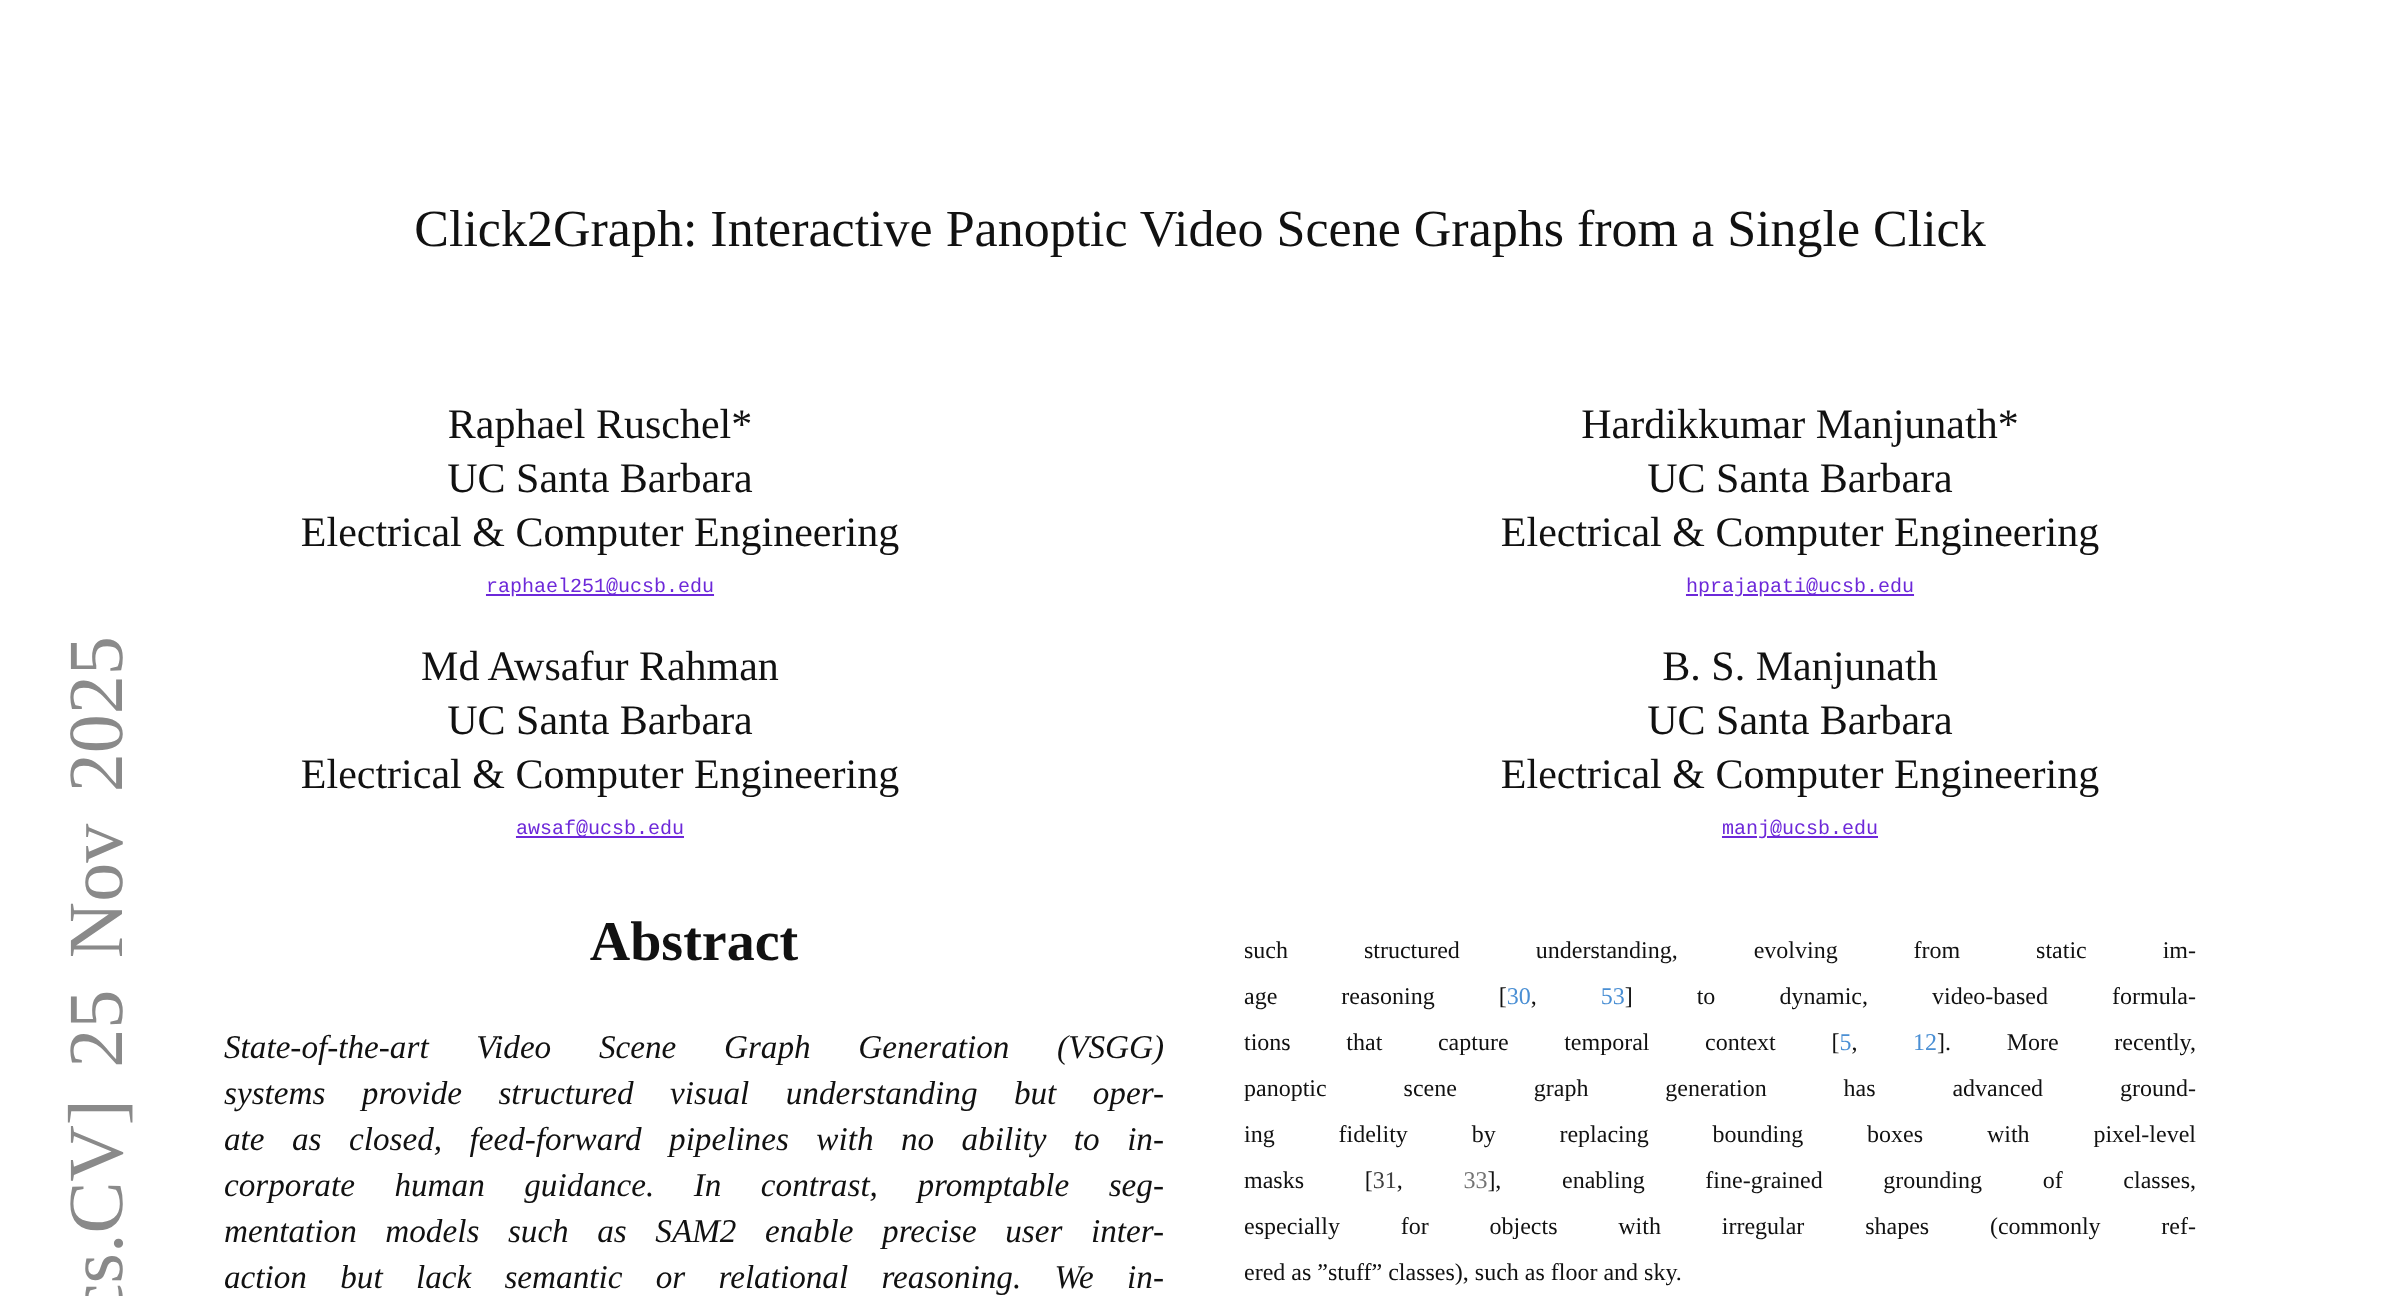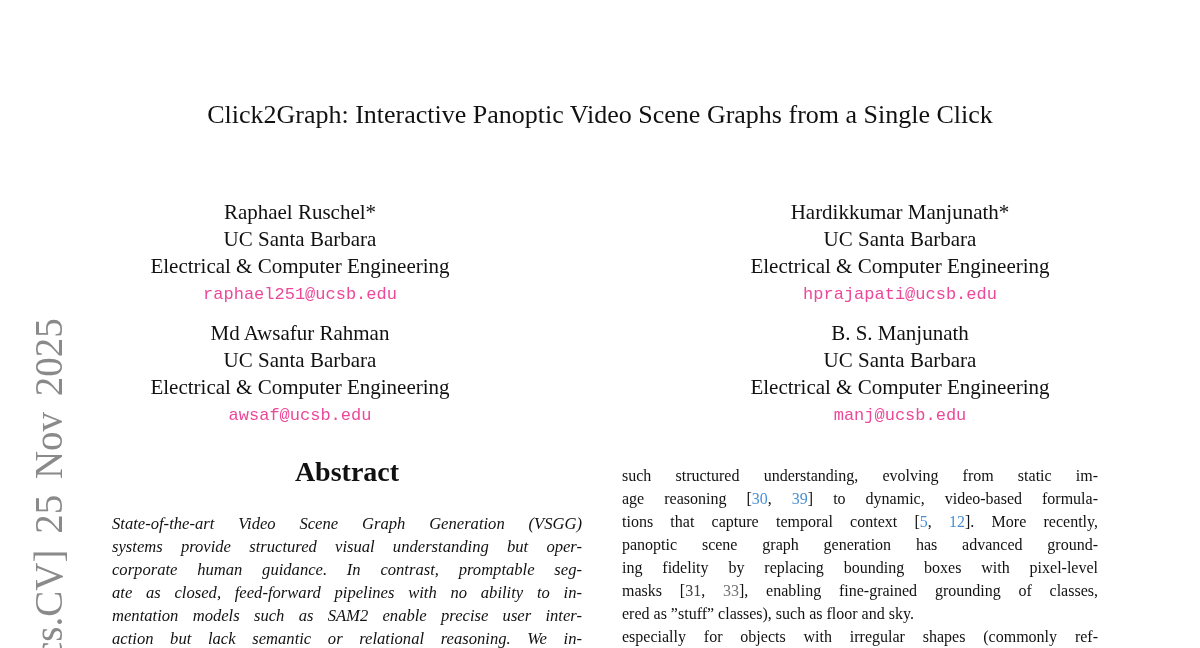--- a/index.html
+++ b/index.html
@@ -34,45 +34,46 @@
     font-weight: normal;
     line-height: 28px;
   }
 
   .authors { position: absolute; top: 199px; left: 0; width: 1200px; }
   .authors-row { display: flex; }
   .authors-row.row2 { margin-top: 17px; }
   .author { width: 50%; text-align: center; font-size: 21px; line-height: 27px; }
   .author .email {
     font-family: "Liberation Mono", monospace;
-    font-size: 17px;
+    font-size: 10px;
     line-height: 17px;
     margin-top: 6px;
-    color: #ec4899;
+    color: #6d28d9;
+    text-decoration: underline;
   }
 
   .abstract-heading {
     position: absolute;
     left: 112px; width: 470px; top: 459px;
     text-align: center;
     font-size: 28px;
     font-weight: bold;
     line-height: 26px;
   }
   .abstract-body {
     position: absolute;
     left: 112px; width: 470px; top: 512px;
     font-style: italic;
     font-size: 16.6px;
     line-height: 23px;
   }
   .right-col {
     position: absolute;
     left: 622px; width: 476px; top: 464px;
-    font-size: 16px;
+    font-size: 12px;
     line-height: 23px;
   }
   .jline { text-align: justify; text-align-last: justify; }
   .jline.last { text-align-last: left; }
   .cite { cursor: pointer; }
 </style>
 </head>
 <body>
 
 <div class="page">
@@ -110,30 +111,30 @@
         <div class="email">manj@ucsb.edu</div>
       </div>
     </div>
   </div>
 
   <div class="abstract-heading">Abstract</div>
 
   <div class="abstract-body">
       <div class="jline">State-of-the-art Video Scene Graph Generation (VSGG)</div>
       <div class="jline">systems provide structured visual understanding but oper-</div>
+      <div class="jline">ate as closed, feed-forward pipelines with no ability to in-</div>
       <div class="jline">corporate human guidance. In contrast, promptable seg-</div>
-      <div class="jline">ate as closed, feed-forward pipelines with no ability to in-</div>
       <div class="jline">mentation models such as SAM2 enable precise user inter-</div>
       <div class="jline">action but lack semantic or relational reasoning. We in-</div>
     </div>
 
   <div class="right-col">
       <div class="jline">such structured understanding, evolving from static im-</div>
-      <div class="jline">age reasoning [<span class="cite" style="color: rgb(74, 143, 212);">30</span>, <span class="cite" style="color: rgb(74, 143, 212);">39</span>] to dynamic, video-based formula-</div>
+      <div class="jline">age reasoning [<span class="cite" style="color: rgb(74, 143, 212);">30</span>, <span class="cite" style="color: rgb(74, 143, 212);">53</span>] to dynamic, video-based formula-</div>
       <div class="jline">tions that capture temporal context [<span class="cite" style="color: rgb(74, 143, 212);">5</span>, <span class="cite" style="color: rgb(74, 143, 212);">12</span>]. More recently,</div>
       <div class="jline">panoptic scene graph generation has advanced ground-</div>
       <div class="jline">ing fidelity by replacing bounding boxes with pixel-level</div>
       <div class="jline">masks [<span class="cite" style="color: #404040;">31</span>, <span class="cite" style="color: #737373;">33</span>], enabling fine-grained grounding of classes,</div>
+      <div class="jline">especially for objects with irregular shapes (commonly ref-</div>
       <div class="jline last">ered as ”stuff” classes), such as floor and sky.</div>
-      <div class="jline">especially for objects with irregular shapes (commonly ref-</div>
     </div>
 
 </div>
 
 </body></html>

